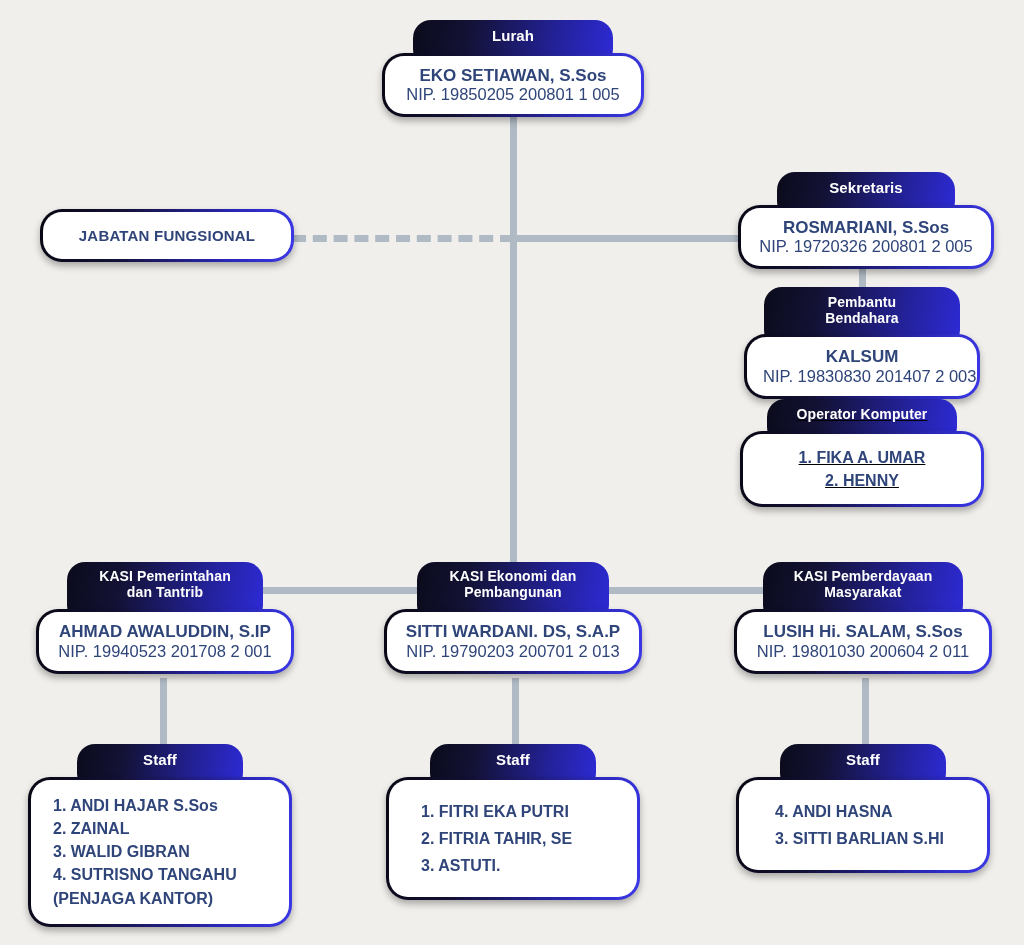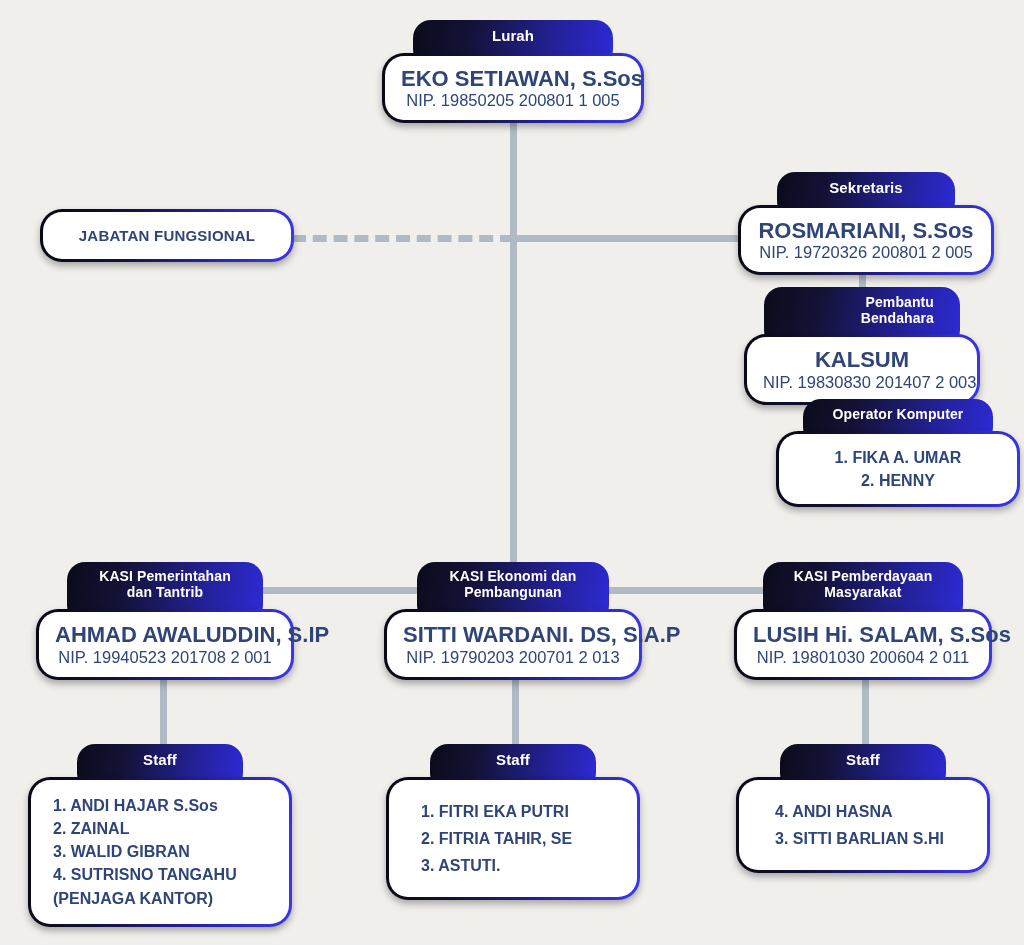--- a/index.html
+++ b/index.html
@@ -66,21 +66,21 @@
     z-index: 2;
     box-shadow: 0 4px 7px rgba(0,0,0,.30);
     border: 3px solid transparent;
     background-image:
       linear-gradient(#ffffff, #ffffff),
       linear-gradient(100deg, #070713 0%, #121033 30%, #2a27b8 75%, #3b38e8 100%);
     background-origin: border-box;
     background-clip: padding-box, border-box;
   }
   .box .name {
-    font-size: 22px;
+    font-size: 17px;
     font-weight: bold;
     line-height: 1.15;
     white-space: nowrap;
   }
   .box .nip {
     font-size: 16.5px;
     font-weight: normal;
     line-height: 1.15;
     white-space: nowrap;
   }
@@ -149,30 +149,30 @@
     <div class="tab" style="width:178px;">
       <span>Sekretaris</span>
     </div>
     <div class="box">
       <div class="name">ROSMARIANI, S.Sos</div>
       <div class="nip">NIP. 19720326 200801 2 005</div>
     </div>
   </div>
 
   <div class="node" style="left:744px; top:287px; width:236px;">
-    <div class="tab small" style="width:196px;text-align:right;">
+    <div class="tab small" style="width:196px;">
       <span>Pembantu Bendahara</span>
     </div>
     <div class="box">
       <div class="name">KALSUM</div>
       <div class="nip">NIP. 19830830 201407 2 003</div>
     </div>
   </div>
 
-  <div class="node" style="left:776px; top:399px; width:244px;">
+  <div class="node" style="left:740px; top:399px; width:244px;text-decoration:underline;">
     <div class="tab small" style="width:190px;">
       <span>Operator Komputer</span>
     </div>
     <div class="box" style="padding:12px 16px;">
       <div class="nip" style="font-weight:bold;font-size:16px;line-height:1.45;">1. FIKA A. UMAR</div>
       <div class="nip" style="font-weight:bold;font-size:16px;line-height:1.45;">2. HENNY</div>
     </div>
   </div>
 
   <div class="node" style="left:36px; top:562px; width:258px;">

